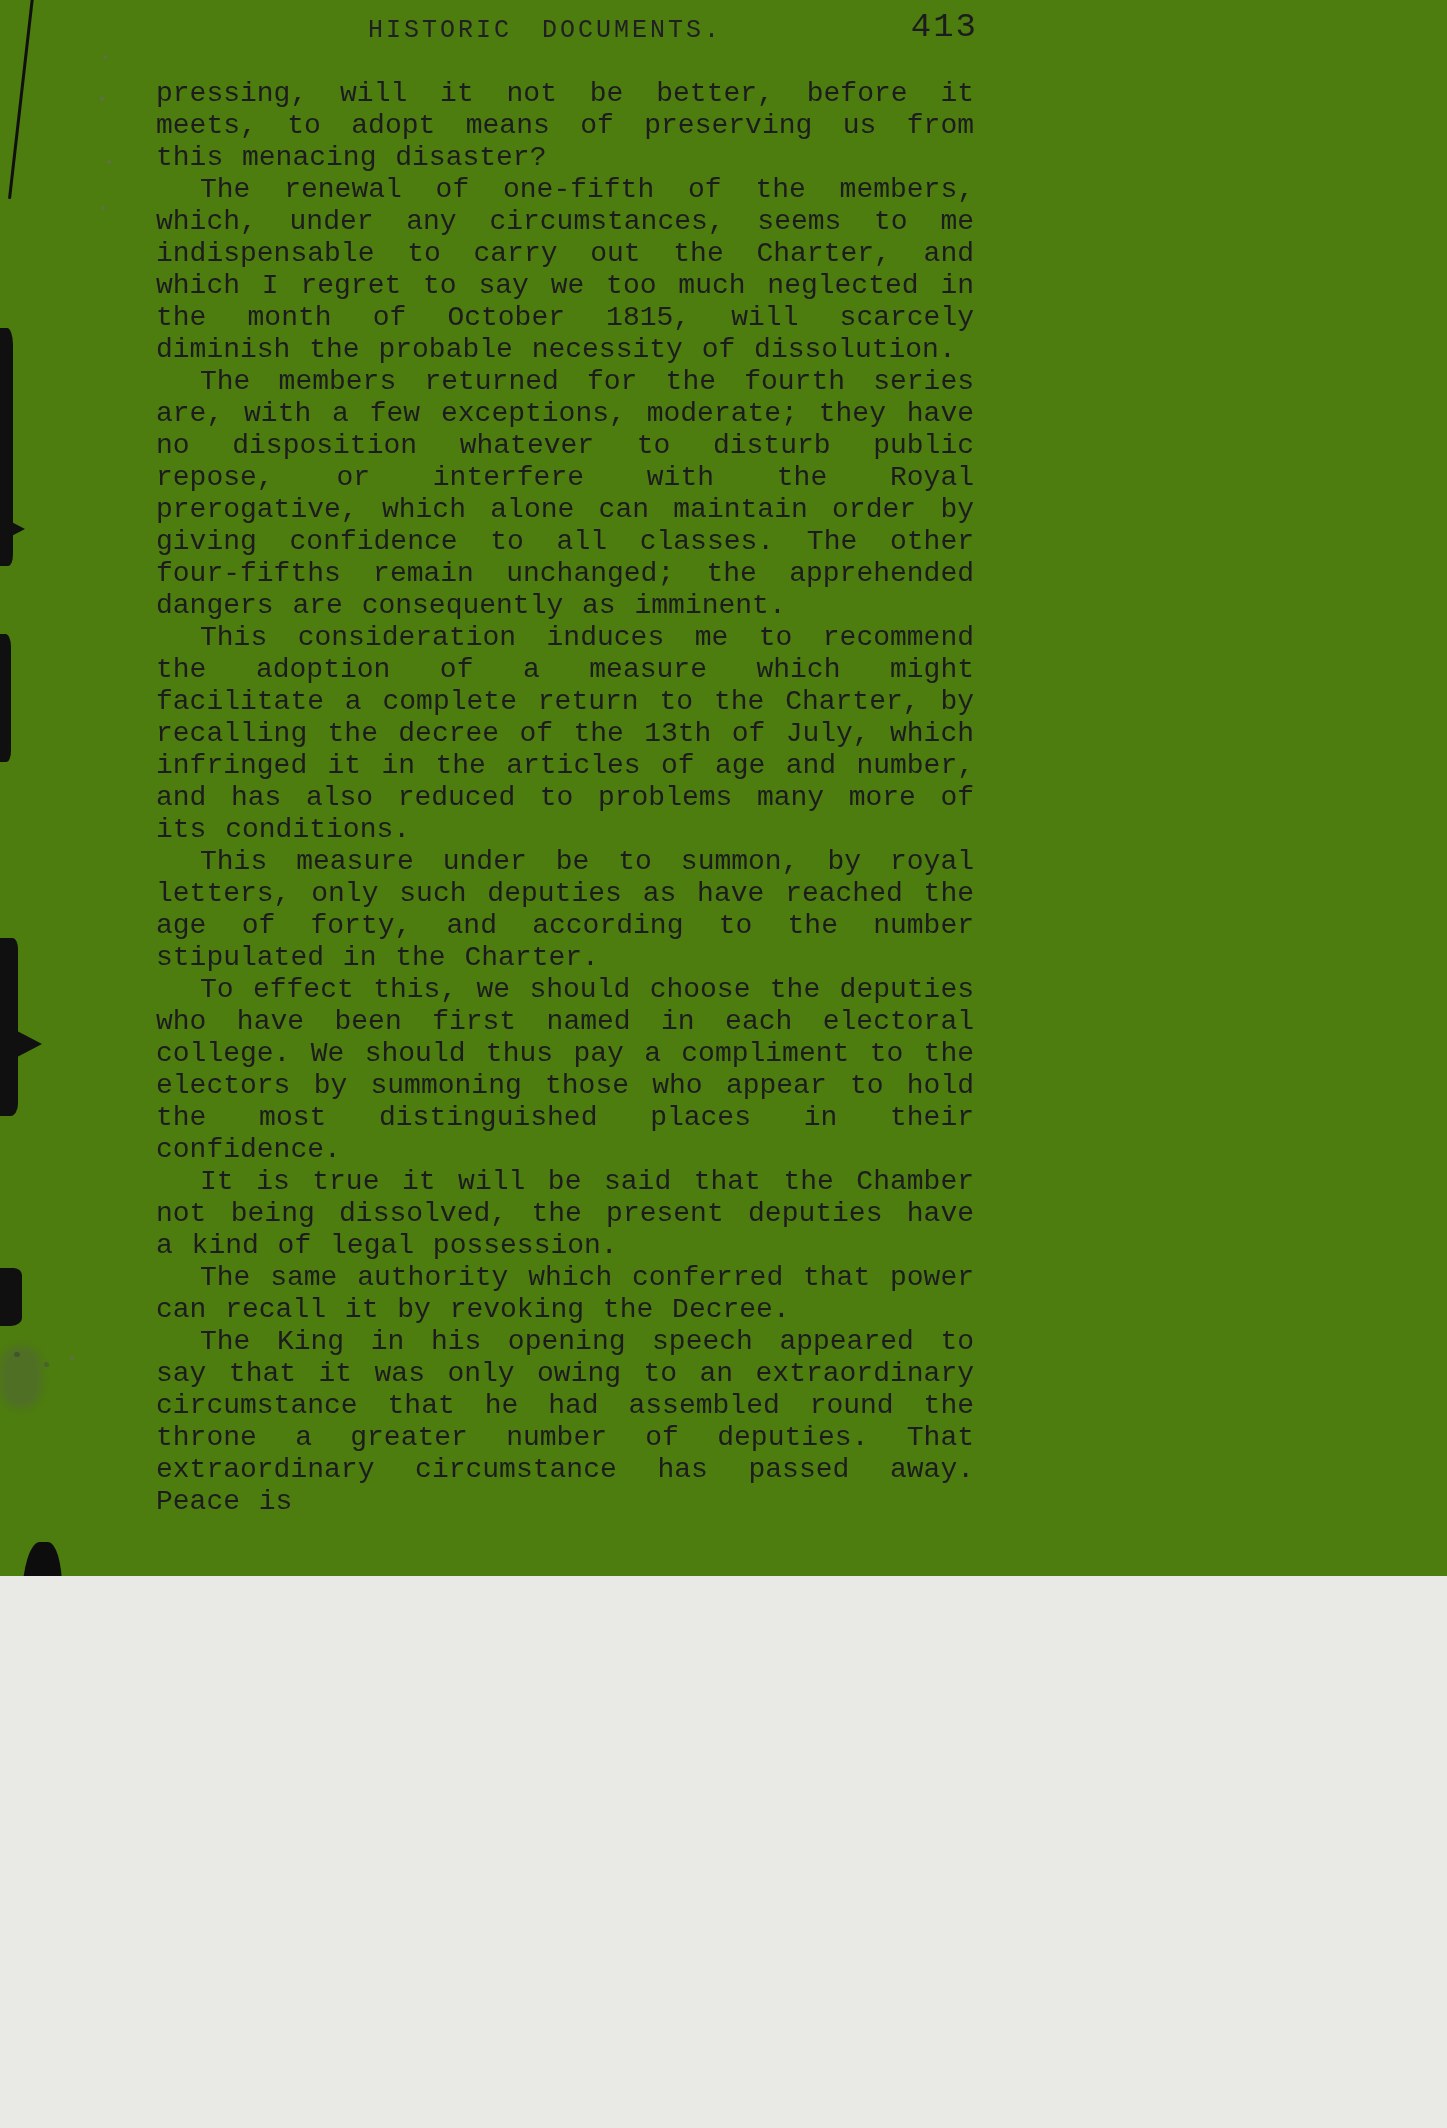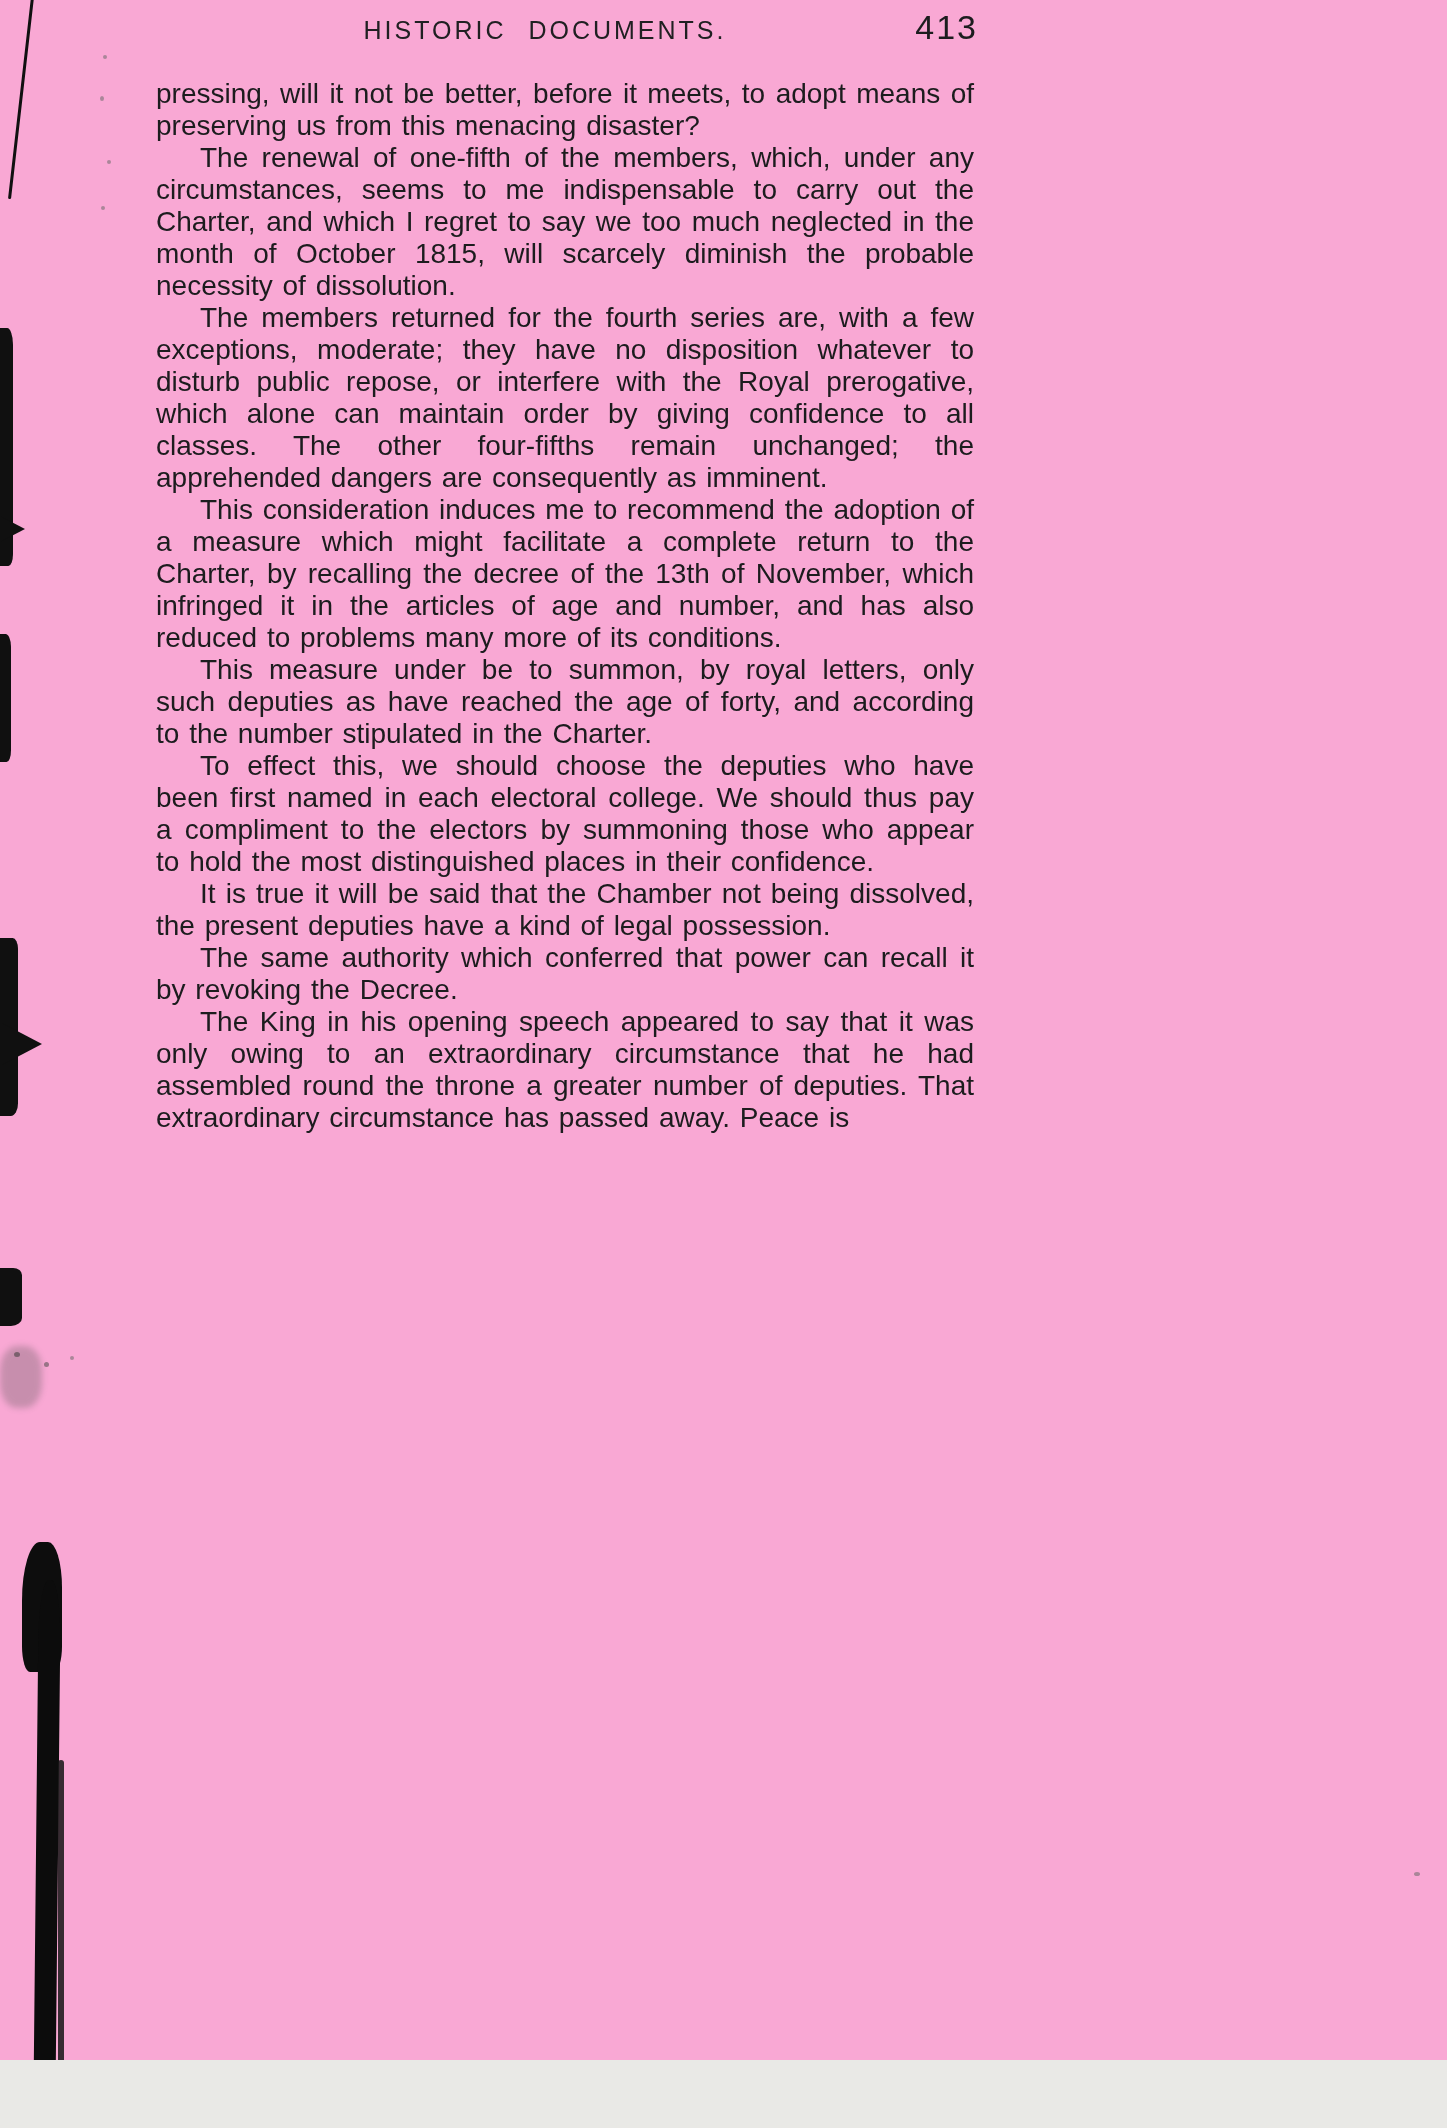--- a/index.html
+++ b/index.html
@@ -3,24 +3,24 @@
 <meta charset="utf-8">
 <style>
   html, body {
     margin: 0;
     padding: 0;
     background: #e9e9e6;
   }
   .scan-page {
     position: relative;
     width: 1447px;
-    height: 2060px;
-    background: #f9a8d4;
+    height: 1576px;
+    background: #4d7c0f;
     overflow: hidden;
-    font-family: Liberation Sans, sans-serif;
+    font-family: Liberation Mono, monospace;
     color: #1c1c1e;
   }
   .text-column {
     position: absolute;
     left: 156px;
     top: 10px;
     width: 818px;
   }
   .running-header {
     position: relative;
@@ -172,21 +172,21 @@
 
     <div class="running-header">
       <div class="header-title">HISTORIC DOCUMENTS.</div>
       <div class="page-number">413</div>
     </div>
 
     <div class="page-text">
       <p>pressing, will it not be better, before it meets, to adopt means of preserving us from this menacing disaster?</p>
       <p>The renewal of one-fifth of the members, which, under any circumstances, seems to me indispensable to carry out the Charter, and which I regret to say we too much neglected in the month of October 1815, will scarcely diminish the probable necessity of dissolution.</p>
       <p>The members returned for the fourth series are, with a few exceptions, moderate; they have no disposition whatever to disturb public repose, or interfere with the Royal prerogative, which alone can maintain order by giving confidence to all classes.  The other four-fifths remain unchanged; the apprehended dangers are consequently as imminent.</p>
-      <p>This consideration induces me to recommend the adoption of a measure which might facilitate a complete return to the Charter, by recalling the decree of the 13th of November, which infringed it in the articles of age and number, and has also reduced to problems many more of its conditions.</p>
+      <p>This consideration induces me to recommend the adoption of a measure which might facilitate a complete return to the Charter, by recalling the decree of the 13th of July, which infringed it in the articles of age and number, and has also reduced to problems many more of its conditions.</p>
       <p>This measure under be to summon, by royal letters, only such deputies as have reached the age of forty, and according to the number stipulated in the Charter.</p>
       <p>To effect this, we should choose the deputies who have been first named in each electoral college.  We should thus pay a compliment to the electors by summoning those who appear to hold the most distinguished places in their confidence.</p>
       <p>It is true it will be said that the Chamber not being dissolved, the present deputies have a kind of legal possession.</p>
       <p>The same authority which conferred that power can recall it by revoking the Decree.</p>
       <p>The King in his opening speech appeared to say that it was only owing to an extraordinary circumstance that he had assembled round the throne a greater number of deputies.  That extraordinary circumstance has passed away.  Peace is</p>
     </div>
 
   </div>
 
 </div>

